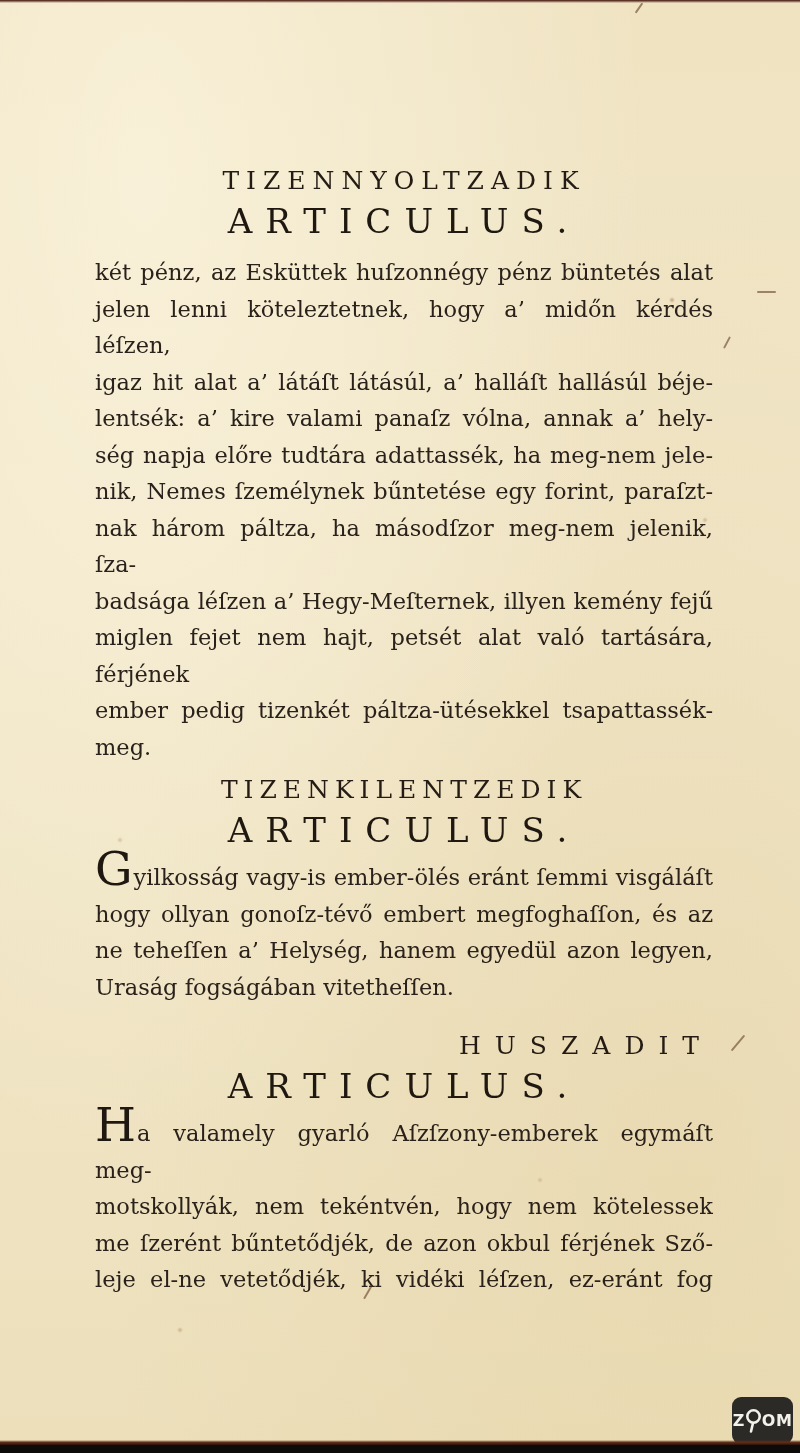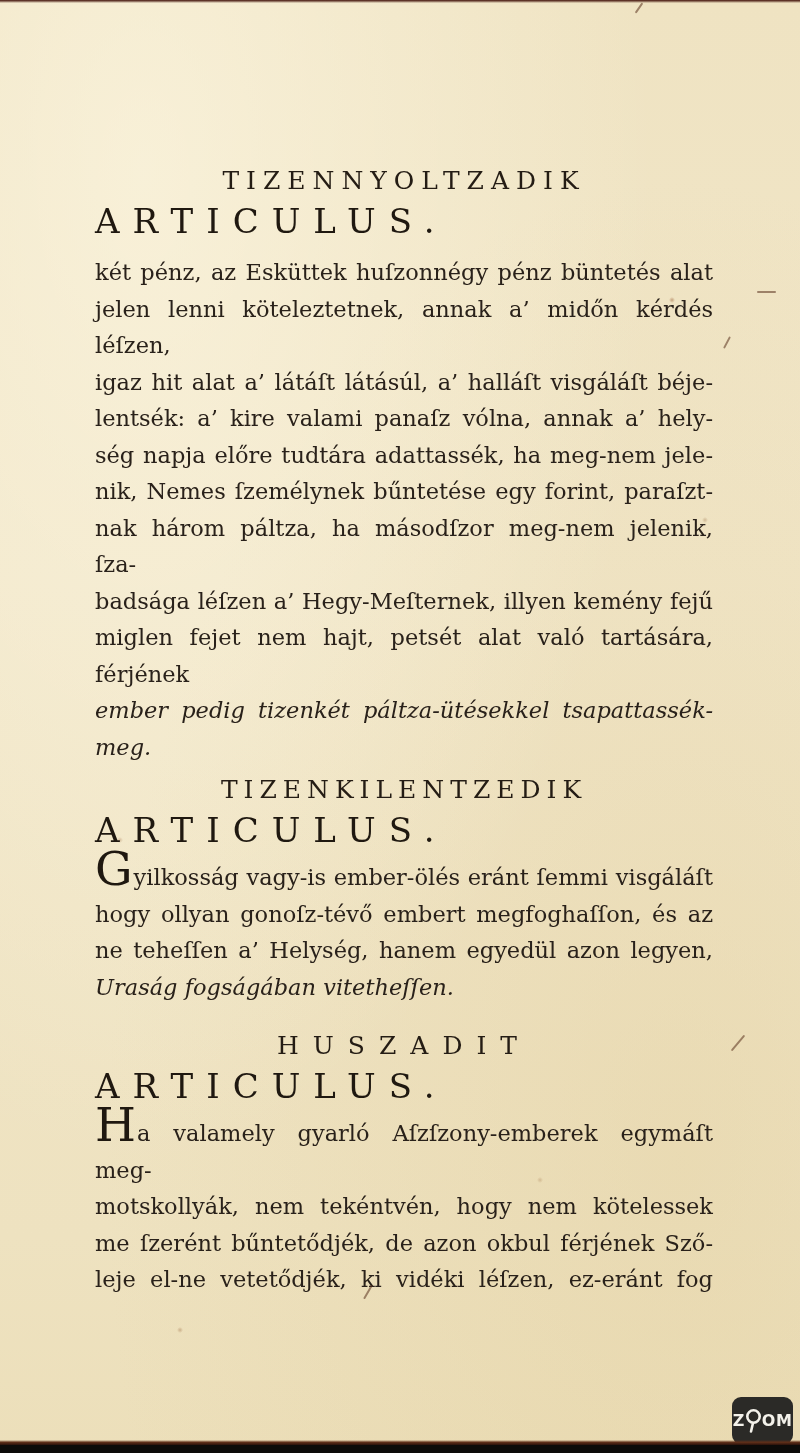--- a/index.html
+++ b/index.html
@@ -20,30 +20,30 @@
   }
   .edge-top{position:absolute;top:0;left:0;width:100%;height:3px;
     background:linear-gradient(180deg,#42120a 0%, rgba(66,18,10,.45) 60%, rgba(66,18,10,0) 100%);}
   .edge-bottom-line{position:absolute;left:0;bottom:8px;width:100%;height:5px;
     background:linear-gradient(180deg, rgba(97,48,26,0) 0%, #61301a 45%, #2a120b 100%);}
   .edge-bottom-bar{position:absolute;left:0;bottom:0;width:100%;height:8px;background:#0c0b09;}
 
   .text-block{position:absolute;left:95px;top:166px;width:618px;}
   .article{margin:0;}
   .h-num{margin:0;text-align:center;font-weight:normal;font-size:25px;letter-spacing:7px;color:#241c14;}
-  .h-art{margin:6px 0 0 0;font-weight:normal;font-size:34px;letter-spacing:13px;color:#1f1810;}
+  .h-art{margin:6px 0 0 0;text-align:center;font-weight:normal;font-size:34px;letter-spacing:13px;color:#1f1810;}
   .article.s1{margin-top:0;}
   .article.s2{margin-top:10px;}
   .article.s3{margin-top:26px;}
   .article.s2 .h-num{letter-spacing:6px;}
-  .article.s3 .h-num{letter-spacing:14px;}
+  .article.s3 .h-num{letter-spacing:14px;text-align:right;}
   .para{margin-top:13px;font-size:22.5px;line-height:36.5px;}
   .article.s2 .para,.article.s3 .para{margin-top:9px;}
   .line{text-align:justify;text-align-last:justify;white-space:normal;}
-  .line.last{text-align-last:left;font-style:italic;}
+  .line.last{text-align-last:left;}
   .initial{font-size:47px;line-height:0;letter-spacing:1px;color:#1f1810;}
 
   .scan-mark{position:absolute;background:rgba(90,50,30,.55);border-radius:1px;}
   .mark-1{left:757px;top:291px;width:19px;height:2px;}
   .mark-2{left:726px;top:336px;width:2px;height:13px;transform:rotate(28deg);}
   .mark-3{left:737px;top:1033px;width:2px;height:20px;transform:rotate(40deg);}
   .mark-4{left:367px;top:1284px;width:2px;height:16px;transform:rotate(30deg);}
   .mark-5{left:638px;top:2px;width:2px;height:12px;transform:rotate(35deg);}
 
   .zoom-badge{
@@ -60,22 +60,22 @@
 
 <div class="page">
   <div class="edge-top"></div>
 
   <div class="text-block" id="sections">
   <section class="article s1">
     <h2 class="h-num">TIZENNYOLTZADIK</h2>
     <h1 class="h-art">ARTICULUS.</h1>
     <div class="para">
           <div class="line">két pénz, az Esküttek huſzonnégy pénz büntetés alat</div>
-          <div class="line">jelen lenni köteleztetnek, annak a’ midőn kérdés léſzen,</div>
-          <div class="line">igaz hit alat a’ látáſt látásúl, a’ halláſt visgáláſt béje-</div>
+          <div class="line">jelen lenni köteleztetnek, hogy a’ midőn kérdés léſzen,</div>
+          <div class="line">igaz hit alat a’ látáſt látásúl, a’ halláſt hallásúl béje-</div>
           <div class="line">lentsék: a’ kire valami panaſz vólna, annak a’ hely-</div>
           <div class="line">ség napja előre tudtára adattassék, ha meg-nem jele-</div>
           <div class="line">nik, Nemes ſzemélynek bűntetése egy forint, paraſzt-</div>
           <div class="line">nak három páltza, ha másodſzor meg-nem jelenik, ſza-</div>
           <div class="line">badsága léſzen a’ Hegy-Meſternek, illyen kemény fejű</div>
           <div class="line">miglen fejet nem hajt, petsét alat való tartására, férjének</div>
           <div class="line last">ember pedig tizenkét páltza-ütésekkel tsapattassék-meg.</div>
         </div>
   </section>
 

